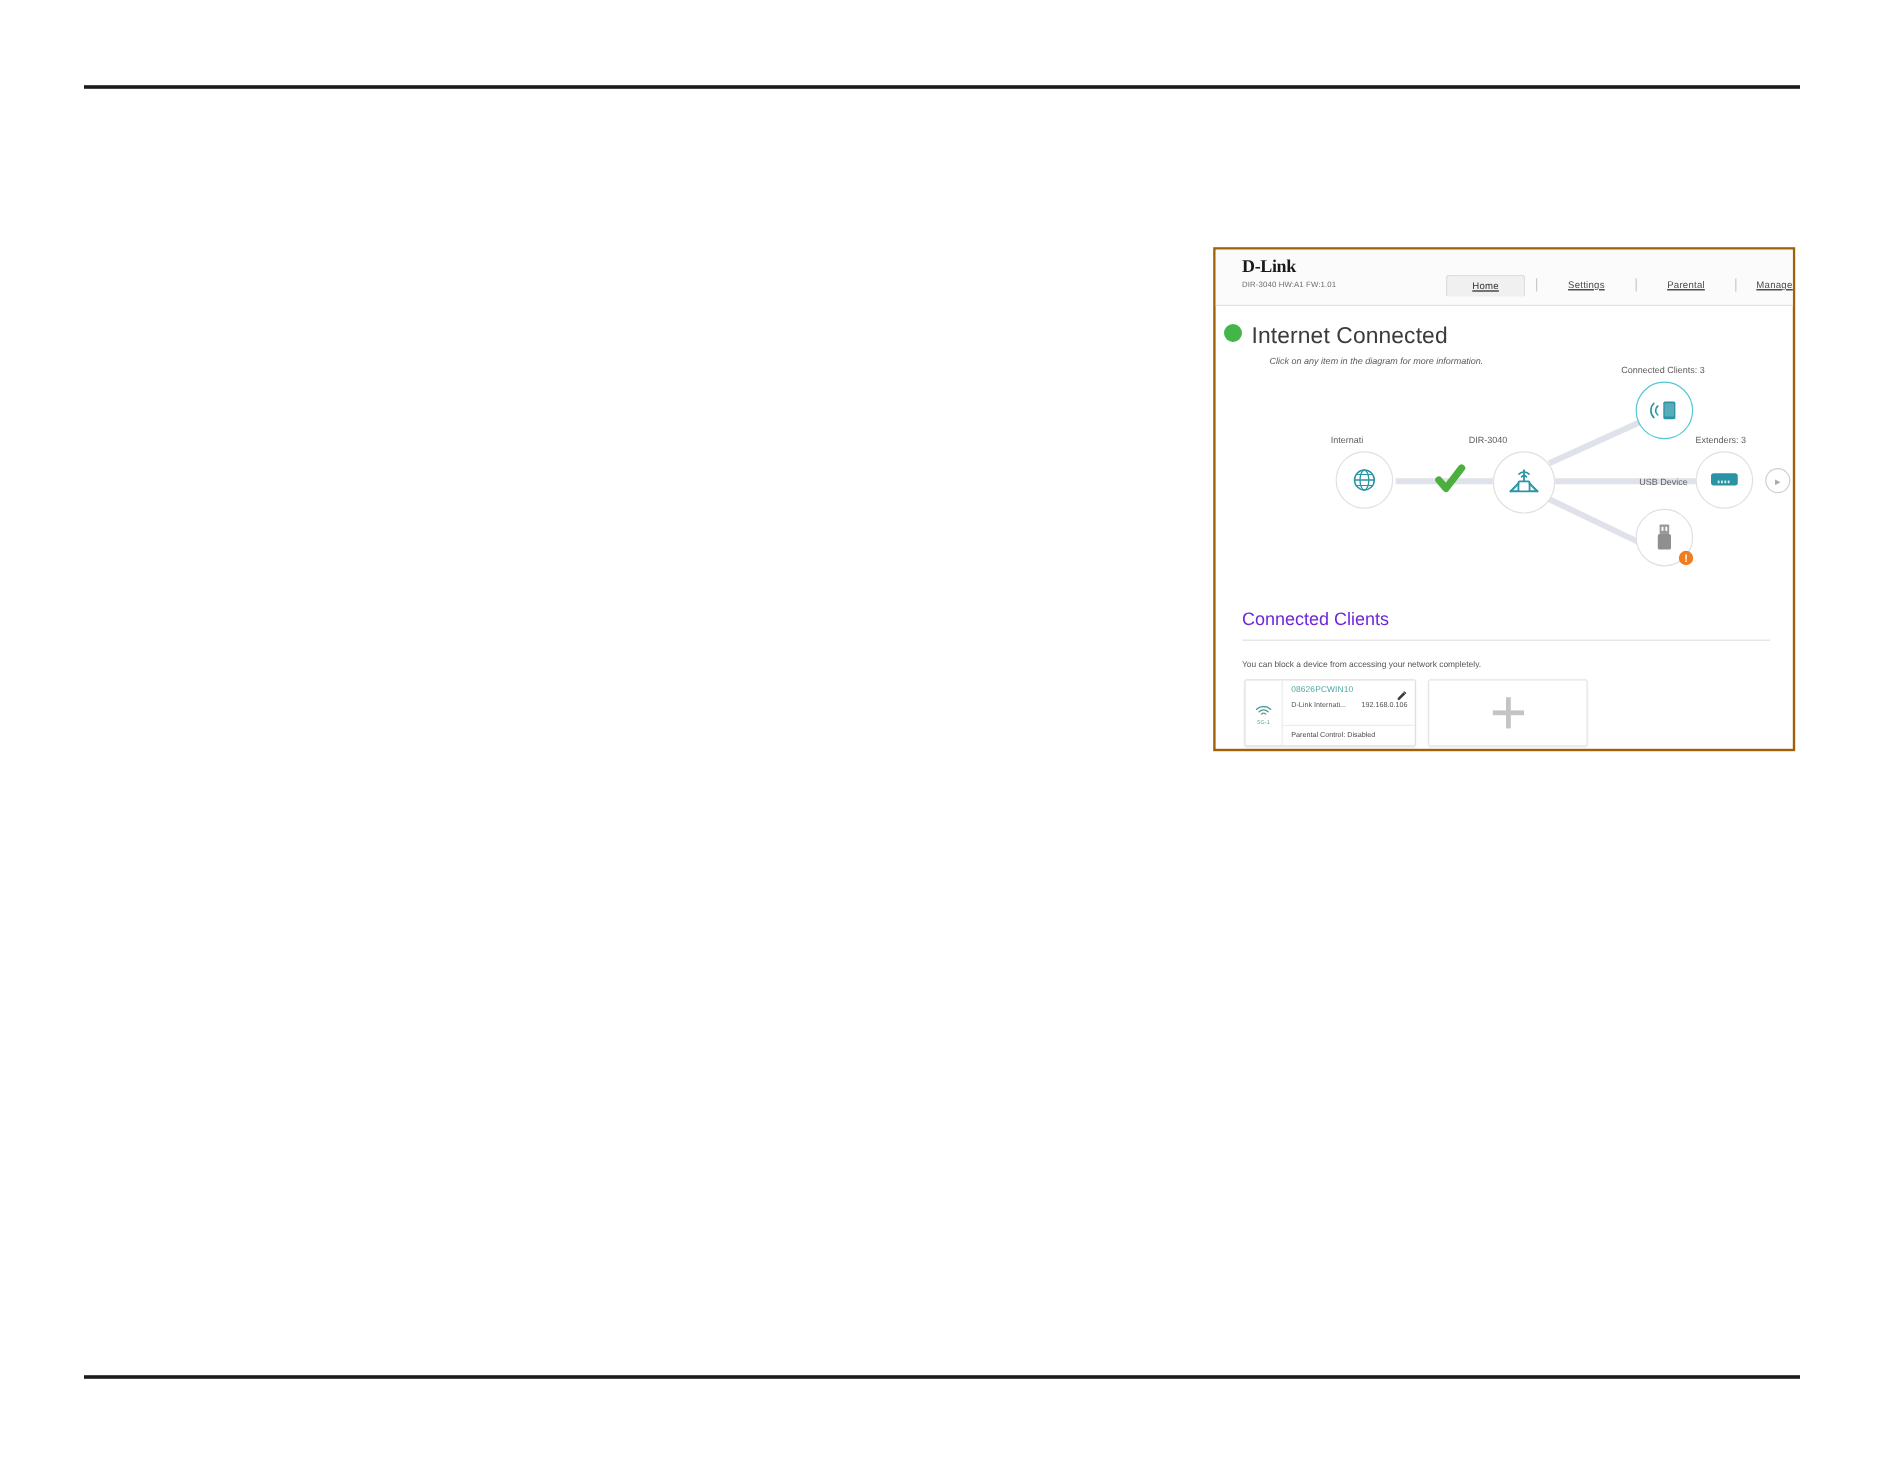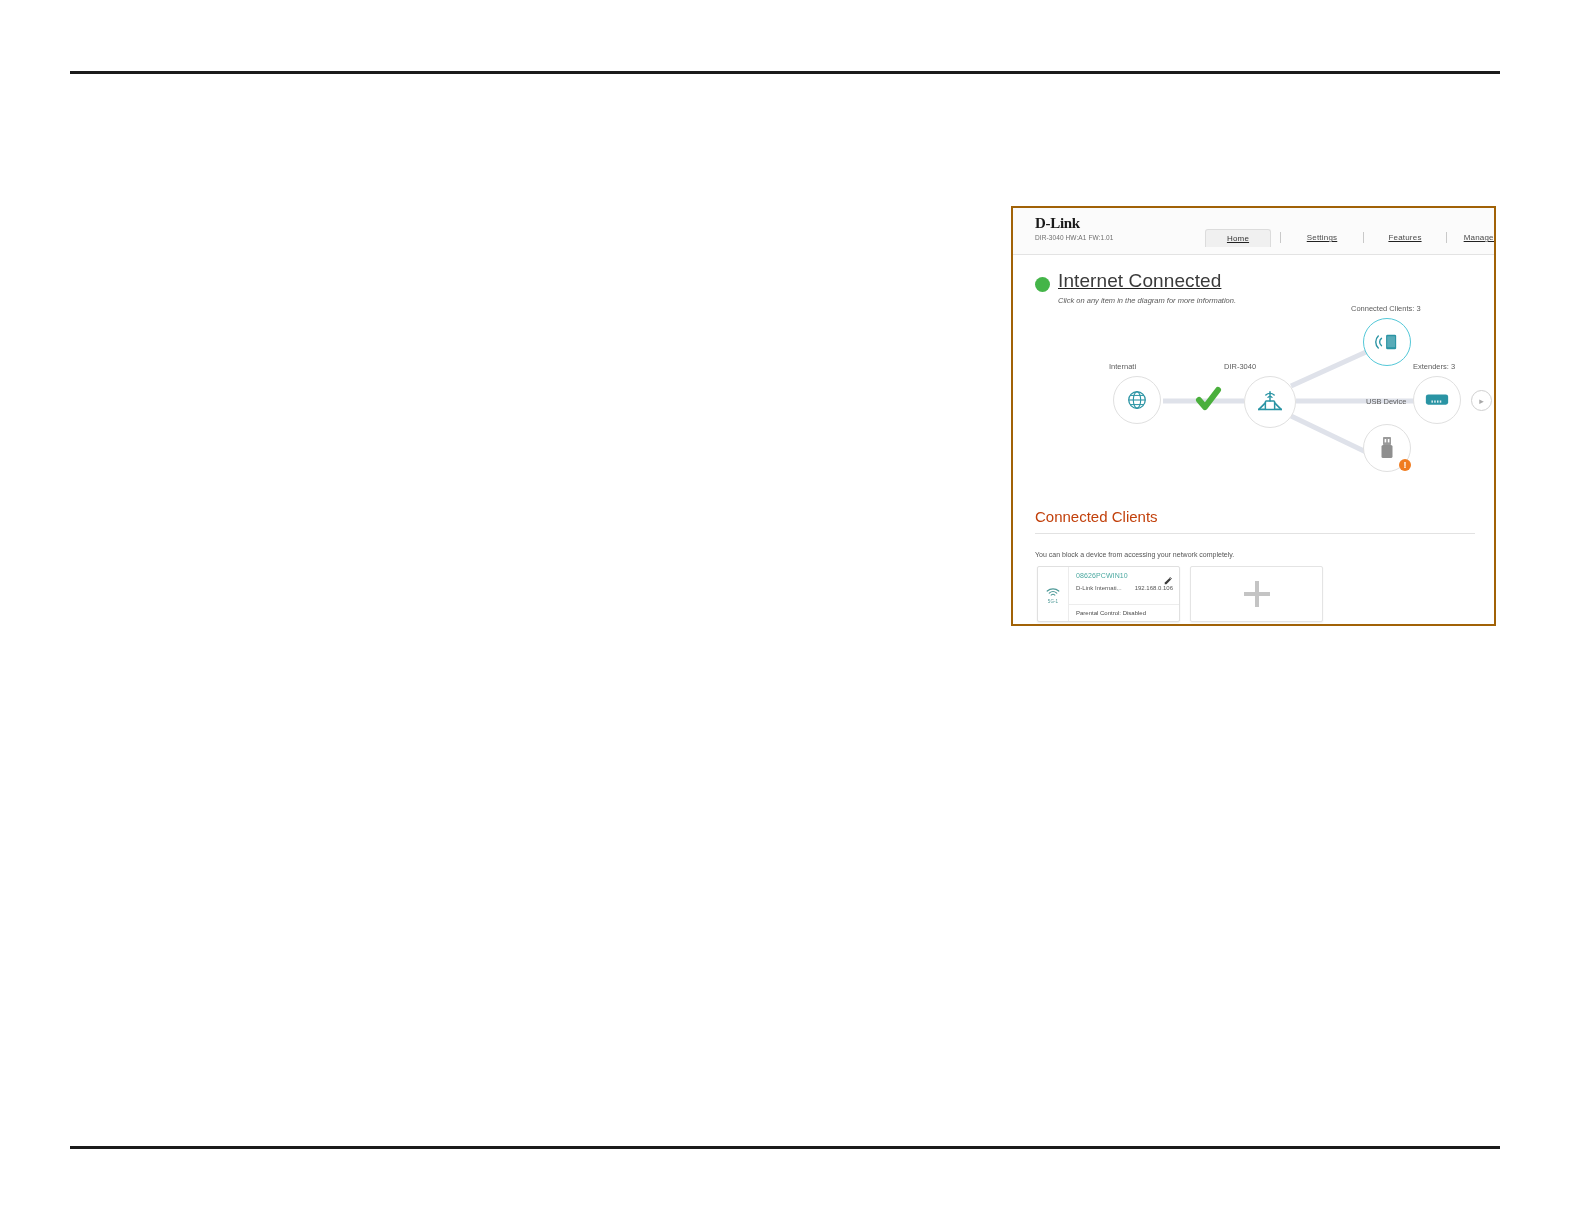--- a/index.html
+++ b/index.html
@@ -98,25 +98,24 @@
   .nav-sep {
     width: 1px;
     height: 11px;
     background: #c9c9c9;
     margin: 0 9px;
   }
 
   
   .status-row {
     position: absolute;
-    left: 22px;
+    left: 7px;
     top: 62px;
     display: flex;
-    align-items: flex-end;
-    text-decoration: underline;
+    align-items: flex-start;
   }
   .status-dot {
     width: 15px;
     height: 15px;
     border-radius: 50%;
     background: #44b549;
     margin-right: 8px;
   }
   .status-title {
     font-size: 19px;
@@ -211,21 +210,21 @@
     left: 0;
     top: 300px;
     width: 485px;
   }
   .section-title {
     position: absolute;
     left: 22px;
     top: 0;
     font-size: 15px;
     font-weight: 300;
-    color: #c2410c;
+    color: #6d28d9;
   }
   .section-rule {
     position: absolute;
     left: 22px;
     top: 25px;
     width: 440px;
     height: 1px;
     background: #e2e2e2;
   }
   .section-sub {
@@ -352,21 +351,21 @@
     <div class="brand">
       <div class="brand-logo">D-Link</div>
       <div class="brand-model">DIR-3040 HW:A1 FW:1.01</div>
     </div>
 
     <div class="nav">
       <div class="nav-item active">Home</div>
       <div class="nav-sep"></div>
       <div class="nav-item">Settings</div>
       <div class="nav-sep"></div>
-      <div class="nav-item">Features</div>
+      <div class="nav-item">Parental</div>
       <div class="nav-sep"></div>
       <div class="nav-item">Management</div>
     </div>
   </div>
 
   <div class="status-row">
     <div class="status-dot"></div>
     <div class="status-title">Internet Connected</div>
   </div>
   <div class="status-sub">Click on any item in the diagram for more information.</div>

